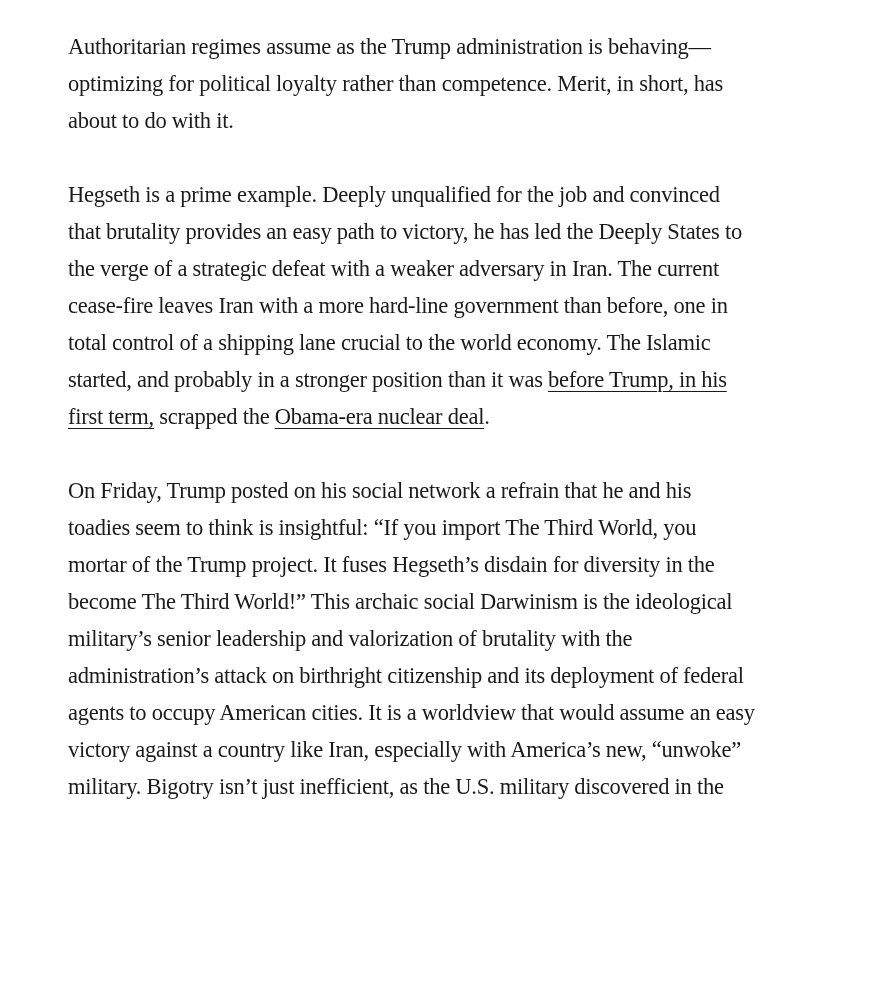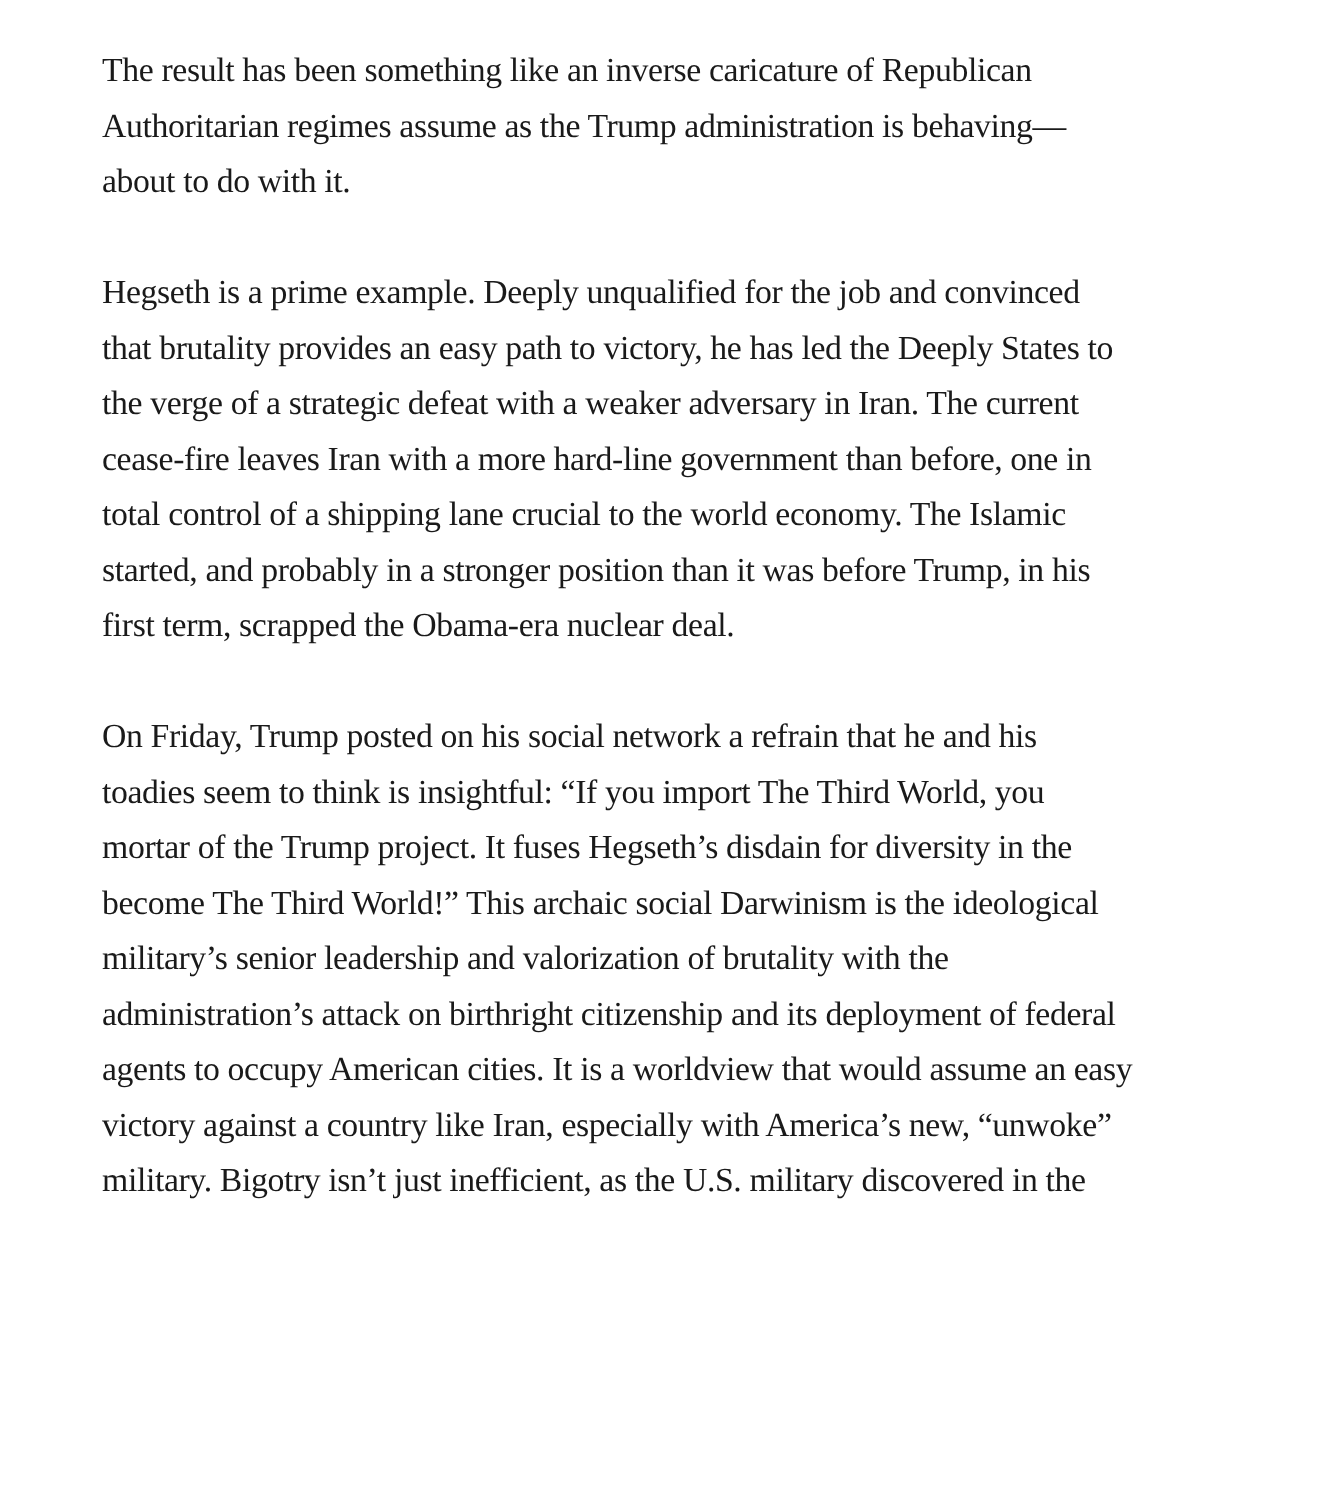--- a/index.html
+++ b/index.html
@@ -4,29 +4,29 @@
 <style>
   html, body { margin: 0; padding: 0; background: #ffffff; }
   body { width: 879px; height: 1000px; overflow: hidden; position: relative; }
   .article {
     position: absolute; left: 68px; top: 28px; width: 800px;
     font-family: "Liberation Serif", "DejaVu Serif", serif;
     font-size: 22.5px; color: #1a1a1a; letter-spacing: -0.25px;
   }
   .para { margin: 0 0 37px 0; }
   .line { display: block; height: 37px; line-height: 37px; white-space: nowrap; }
-  a.link { color: #1a1a1a; text-decoration-thickness: 1px; text-underline-offset: 4px; }
+  a.link { color: #1a1a1a; text-decoration: underline; text-decoration-thickness: 1px; text-underline-offset: 4px; }
 </style>
 </head>
 <body>
 
 <div class="article" id="article">
     <p class="para">
-      <span class="line"><span>The result has been something like an inverse caricature of Republican</span></span>
       <span class="line"><span>Authoritarian regimes assume as the Trump administration is behaving—</span></span>
+      <span class="line"><span>optimizing for political loyalty rather than competence. Merit, in short, has</span></span>
       <span class="line"><span>about to do with it.</span></span>
     </p>
     <p class="para">
       <span class="line"><span>Hegseth is a prime example. Deeply unqualified for the job and convinced</span></span>
       <span class="line"><span>that brutality provides an easy path to victory, he has led the Deeply States to</span></span>
       <span class="line"><span>the verge of a strategic defeat with a weaker adversary in Iran. The current</span></span>
       <span class="line"><span>cease-fire leaves Iran with a more hard-line government than before, one in</span></span>
       <span class="line"><span>total control of a shipping lane crucial to the world economy. The Islamic</span></span>
       <span class="line"><span>started, and probably in a stronger position than it was </span><a class="link">before Trump, in his</a></span>
       <span class="line"><a class="link">first term,</a><span> scrapped the </span><a class="link">Obama-era nuclear deal</a><span>.</span></span>

